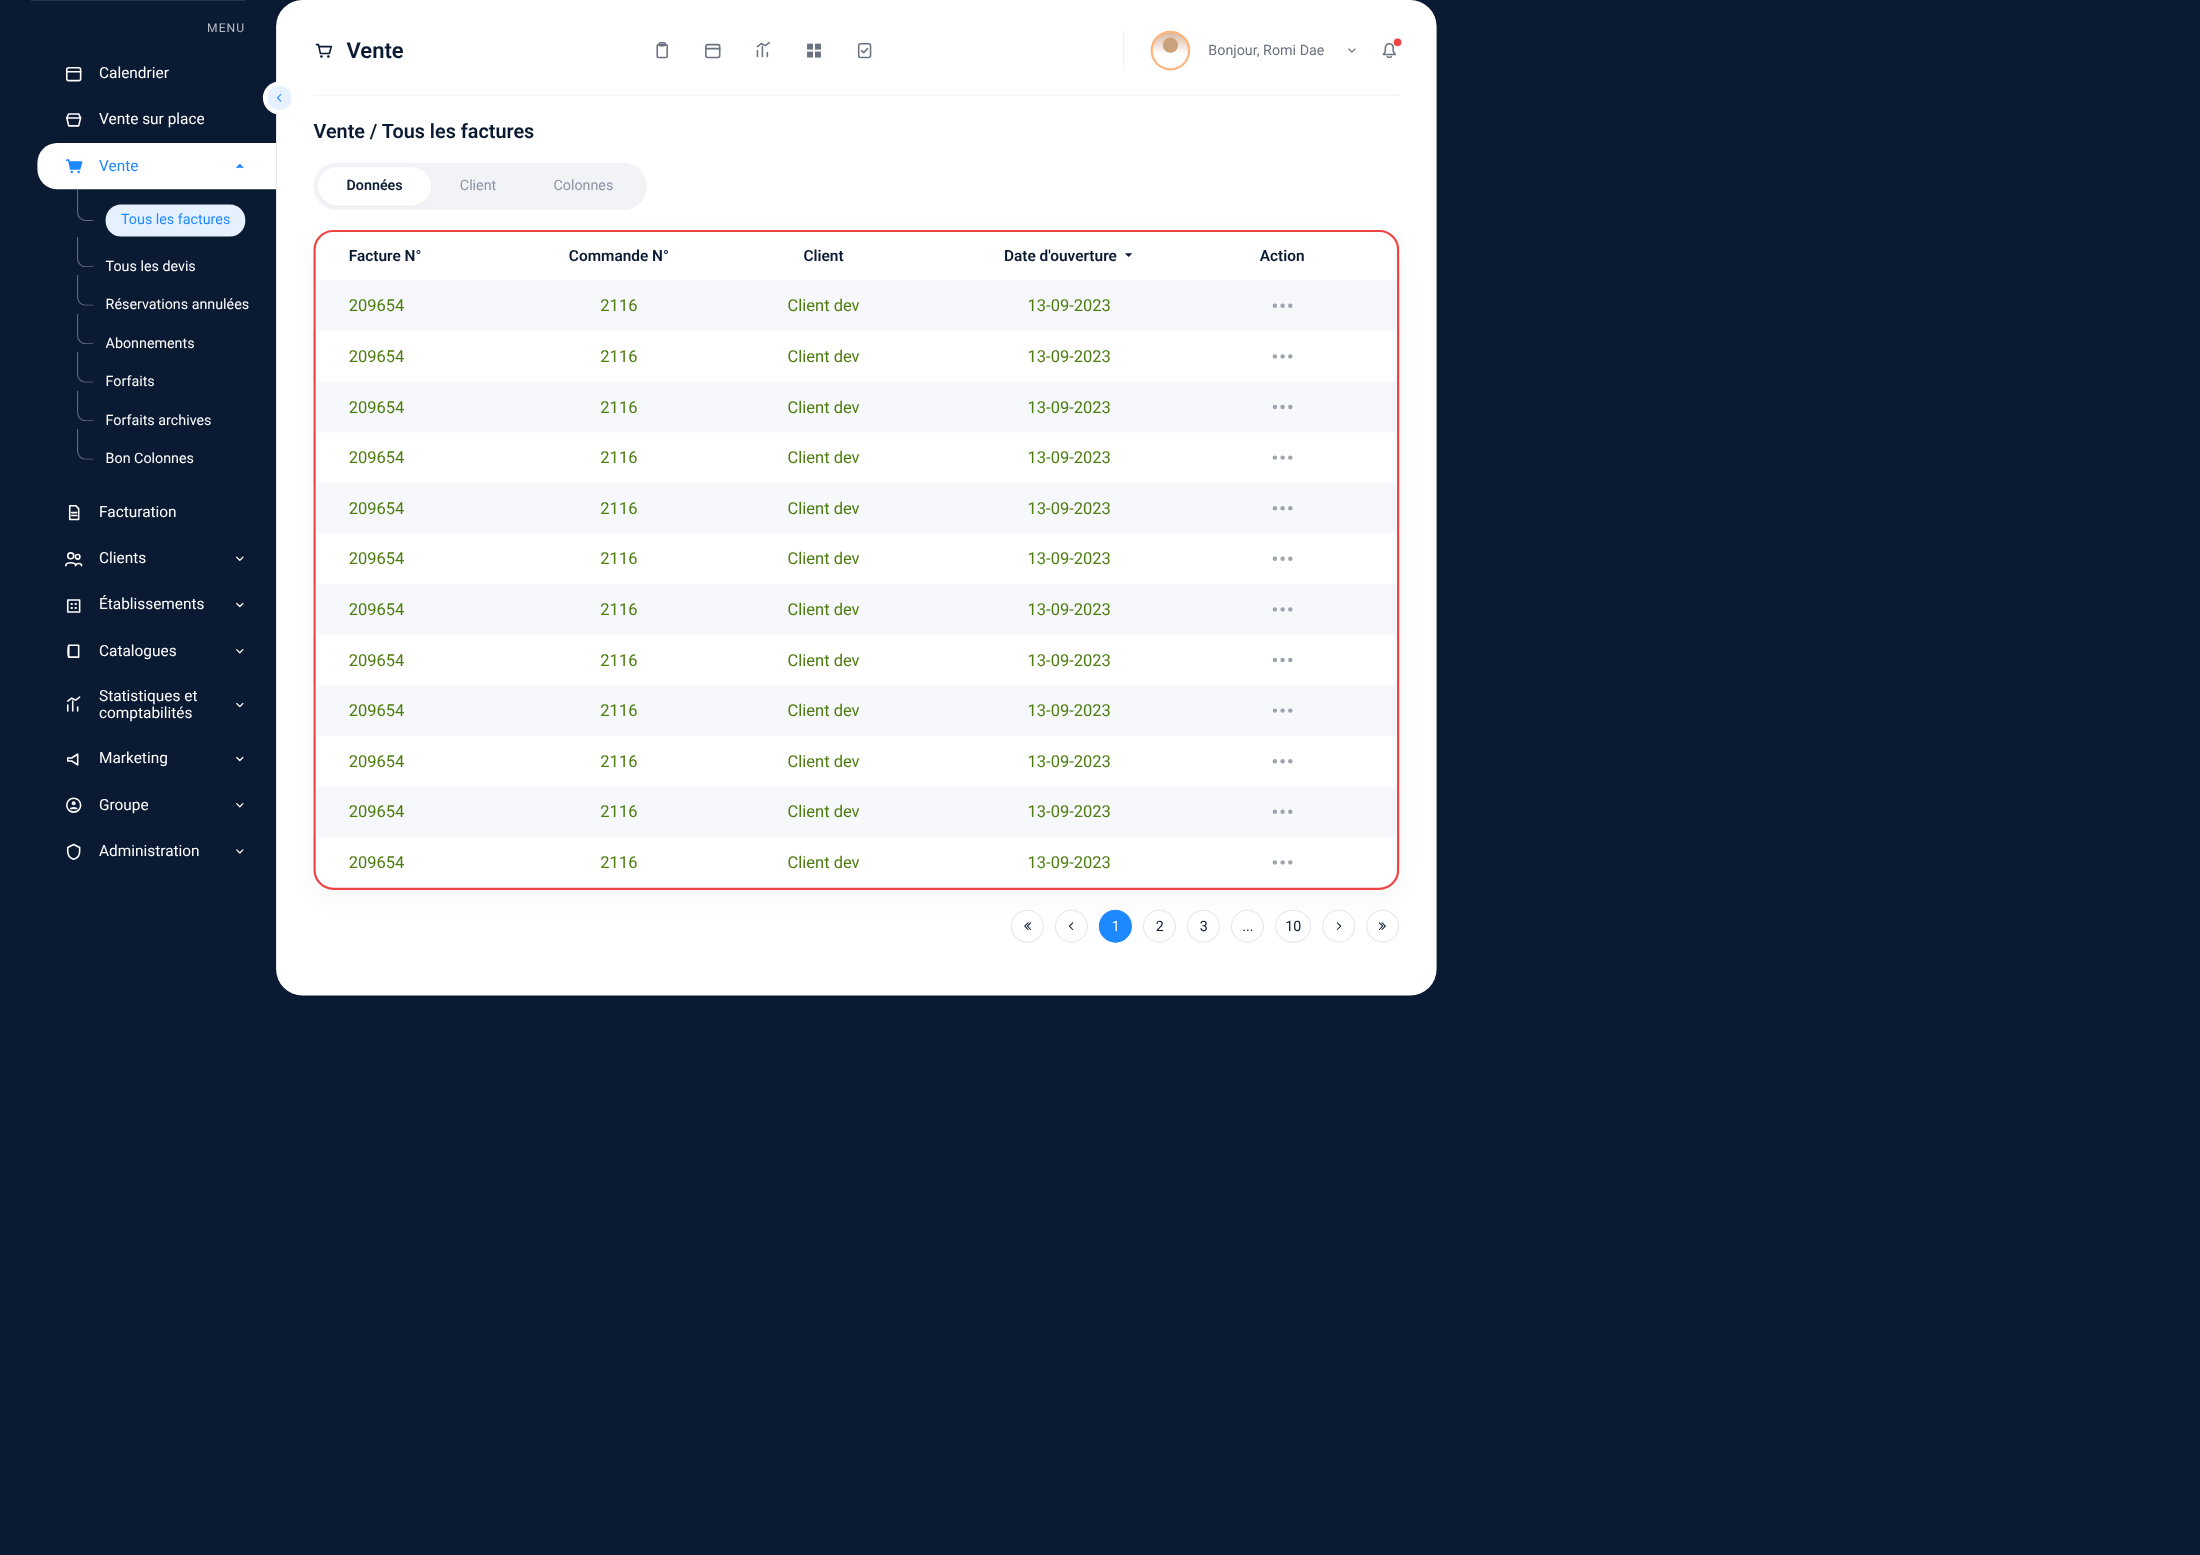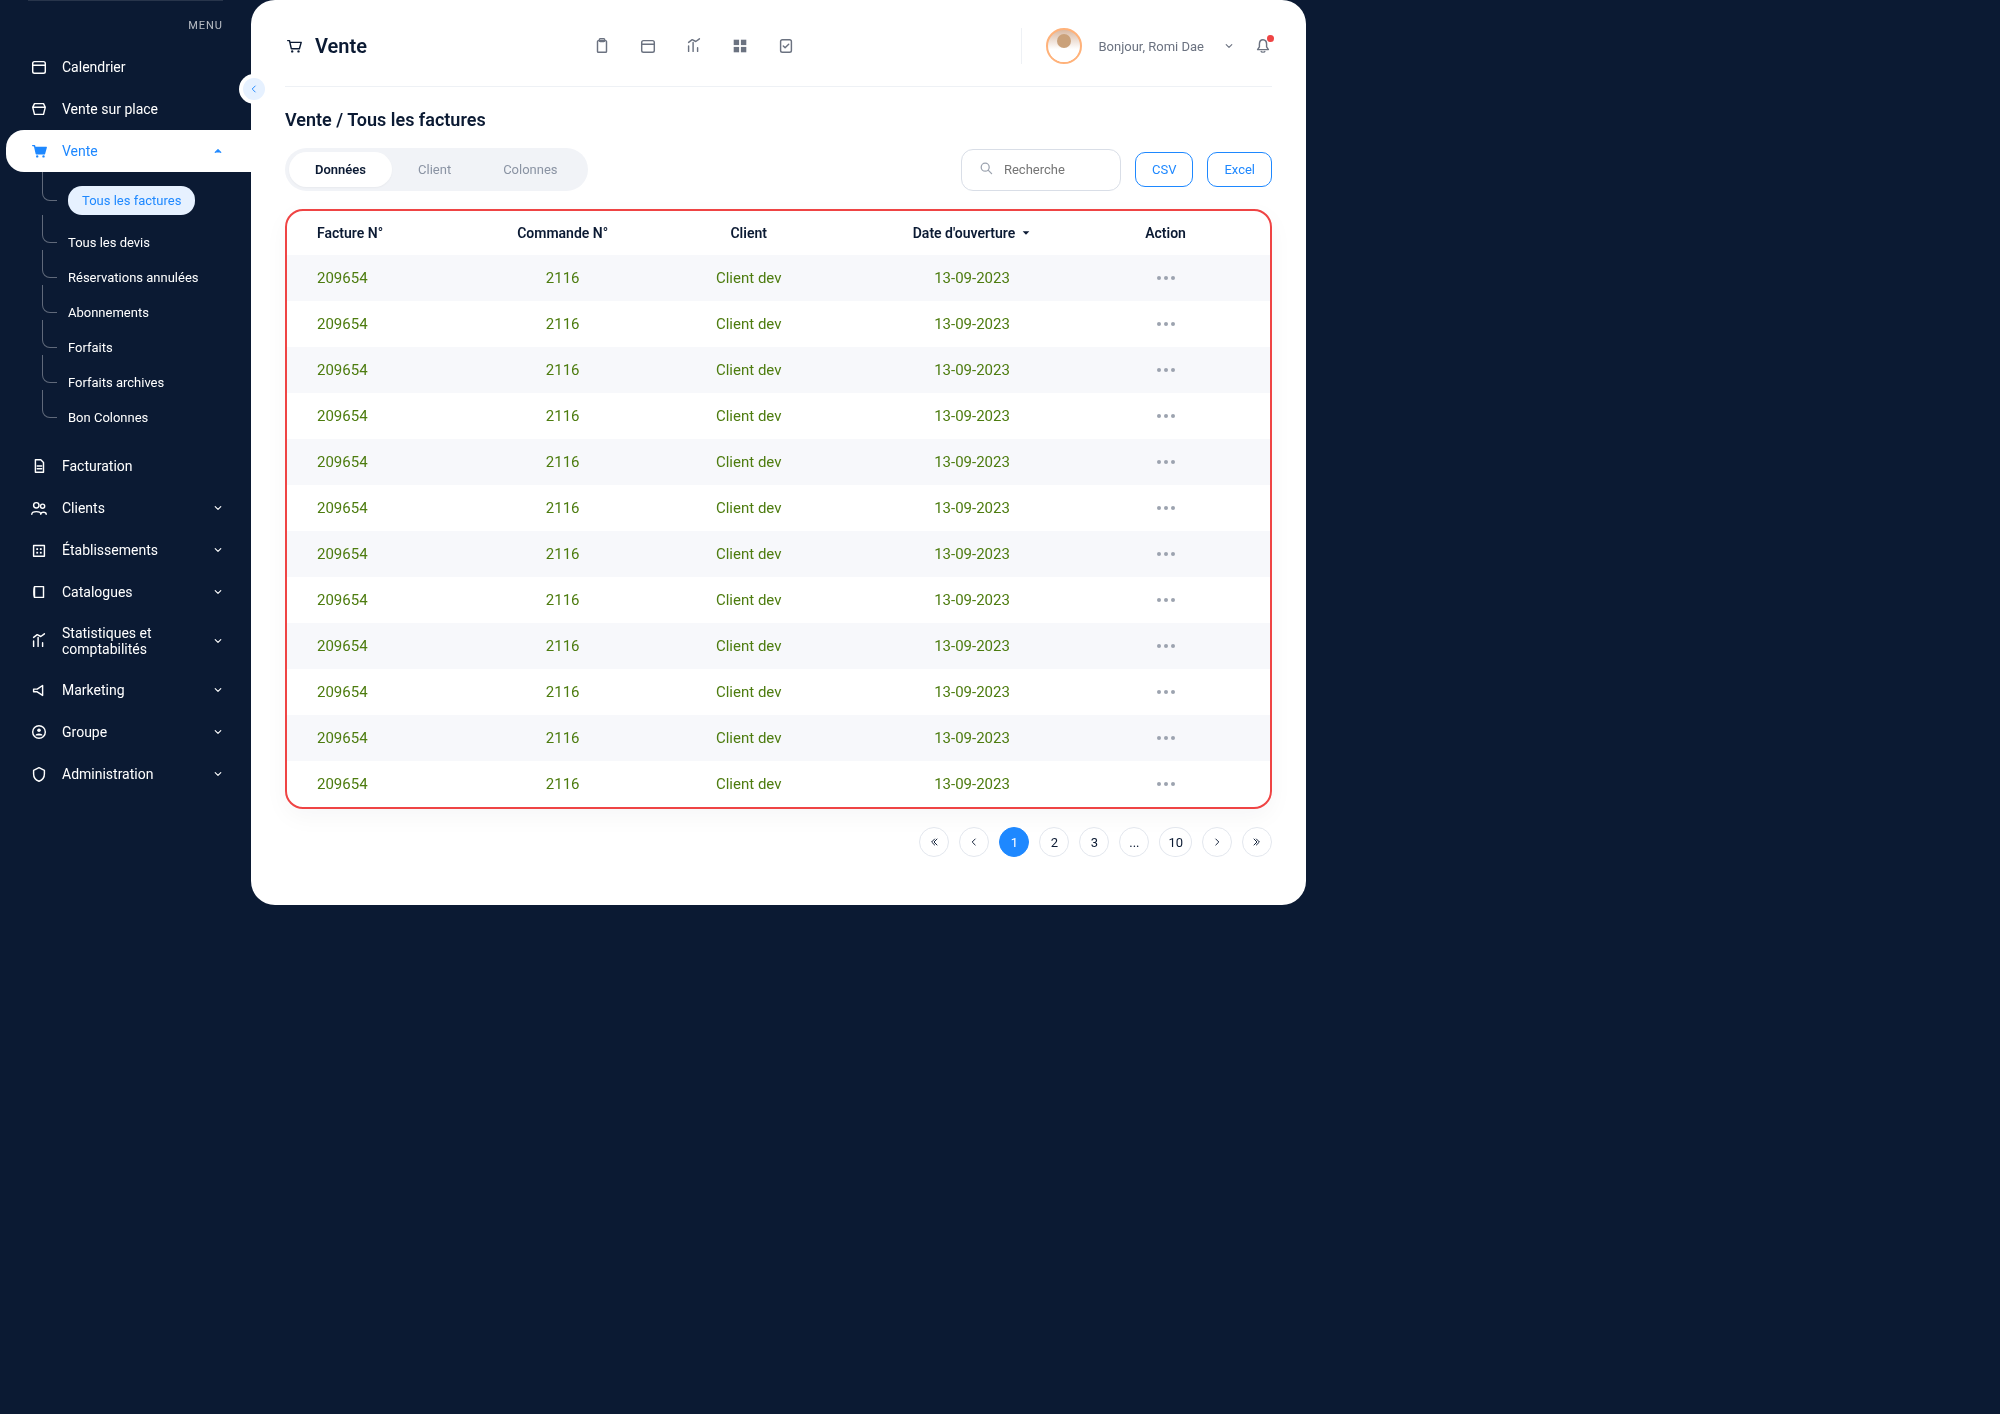--- a/index.html
+++ b/index.html
@@ -7,21 +7,21 @@
 .scale { transform: scale(1); transform-origin: top left; }
 .app { display: flex; width: 1306px; height: 905px; background: #0b1a33; border-radius: 24px; overflow: visible; position: relative; }
 
 
 .sidebar { width: 251px; background: #0b1a33; color: #fff; padding: 0 0 20px 0; position: relative; }
 .logo-wrap { display: flex; align-items: center; gap: 10px; padding: 28px 28px 20px 28px; }
 .logo-svg { width: 32px; height: 32px; }
 .logo-text { font-size: 24px; font-weight: 500; color: #fff; letter-spacing: 0.5px; }
 .hr { border: none; border-top: 1px solid rgba(255,255,255,0.12); margin: 0 28px 18px 28px; }
 .menu-label { font-size: 11px; letter-spacing: 1px; color: rgba(255,255,255,0.7); padding: 0 28px 14px 28px; text-align: right; }
-.nav { list-style: none; }
+.nav { list-style: none; padding-left: 28px; }
 .nav-item { display: flex; align-items: center; gap: 14px; padding: 12px 24px 12px 30px; color: #fff; font-size: 14px; cursor: pointer; position: relative; }
 .nav-item.with-chevron { justify-content: space-between; }
 .nav-item .lbl { flex: 1; }
 .nav-icon { width: 18px; height: 18px; display: inline-flex; align-items: center; justify-content: center; }
 .nav-item.active { background: #fff; color: #1e88ff; border-radius: 18px 0 0 18px; margin-left: 6px; padding-left: 24px; }
 .nav-item.active .nav-icon svg path, .nav-item.active .nav-icon svg rect { fill: #1e88ff; stroke: #1e88ff; }
 .chev { width: 14px; height: 14px; }
 
 .subnav { list-style: none; margin: 4px 0 10px 42px; position: relative; }
 .subnav li { position: relative; padding: 10px 10px 10px 26px; font-size: 13px; color: #fff; cursor: pointer; }
@@ -306,31 +306,20 @@
     </div>
 
     <div class="breadcrumb">Vente / Tous les factures</div>
 
     <div class="tabs-row">
       <div class="seg">
         <button class="on">Données</button>
         <button>Client</button>
         <button>Colonnes</button>
       </div>
-      <div class="search-export">
-        <div class="search">
-          <span><svg viewBox="0 0 20 20" width="16" height="16">
-                  <circle cx="9" cy="9" r="5" class="stroke" style="color:#9ca3af"></circle>
-                  <line x1="13" y1="13" x2="17" y2="17" class="stroke" style="color:#9ca3af"></line>
-                </svg></span>
-          <input type="text" placeholder="Recherche" style="">
-        </div>
-        <button class="exp-btn">CSV</button>
-        <button class="exp-btn">Excel</button>
-      </div>
     </div>
 
     <div class="table-card">
       <div class="thead">
         <div class="th">Facture N°</div>
         <div class="th center">Commande N°</div>
         <div class="th center">Client</div>
         <div class="th center">
           <span>Date d'ouverture</span>
           <span><svg width="10" height="10" viewBox="0 0 12 12">

